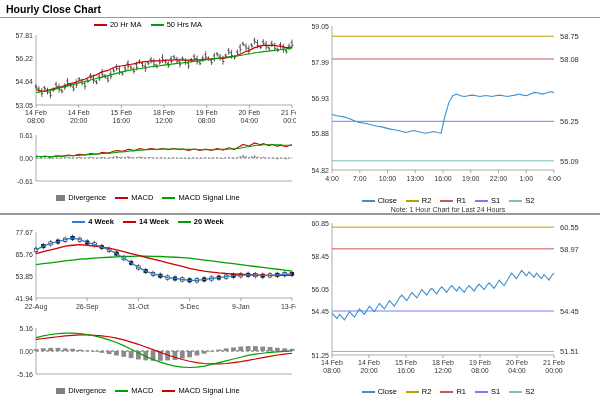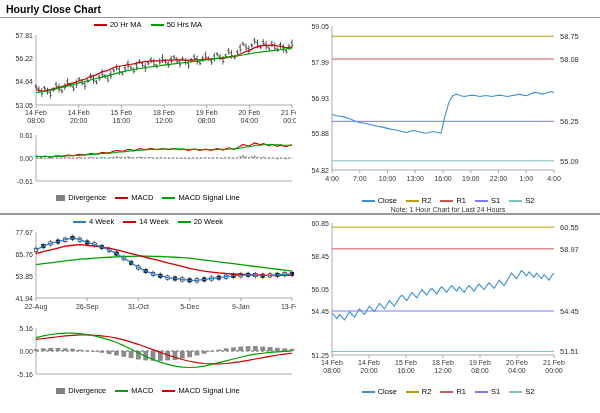--- a/index.html
+++ b/index.html
@@ -562,21 +562,21 @@
   </div>
 </div>
 
 <hr class="hr-sep">
 
 <div class="panel">
   <hr class="hr-sep">
 
   <div class="row">
     <div class="col-left">
-      <div class="legend" style="padding-top:2px;">
+      <div class="legend" style="padding-top:2px;font-weight:bold;">
         <div class="legend-item">
           <span class="legend-swatch" style="background:#2a7fd4"></span>
           <span>4 Week</span>
         </div>
         <div class="legend-item">
           <span class="legend-swatch" style="background:#cc0000"></span>
           <span>14 Week</span>
         </div>
         <div class="legend-item">
           <span class="legend-swatch" style="background:#00a000"></span>

